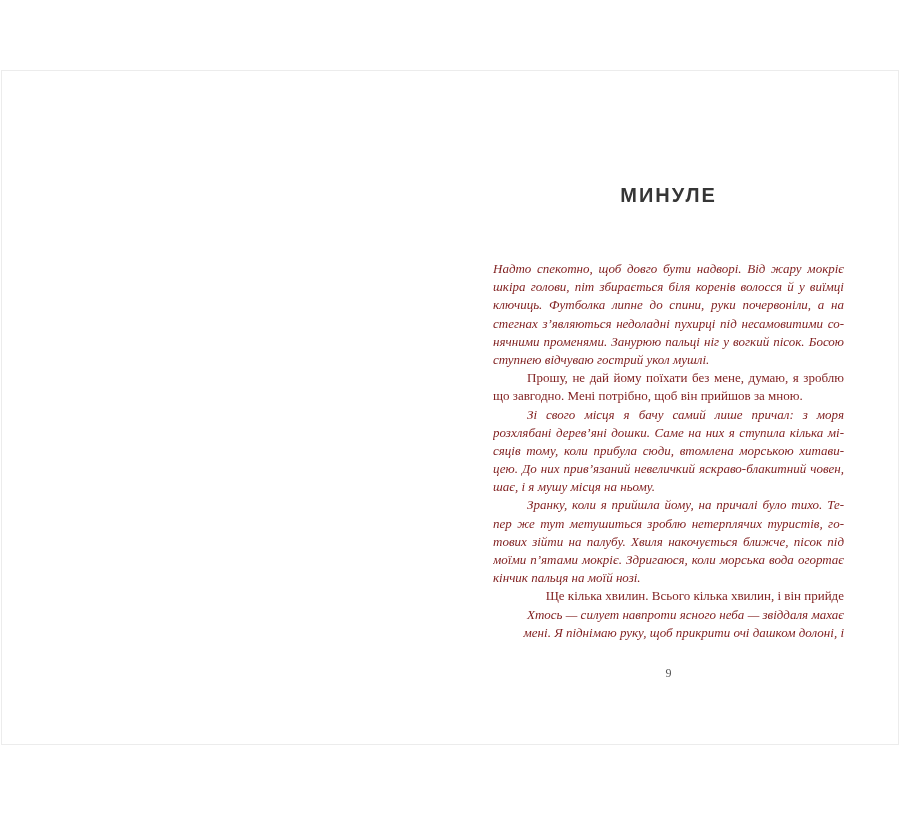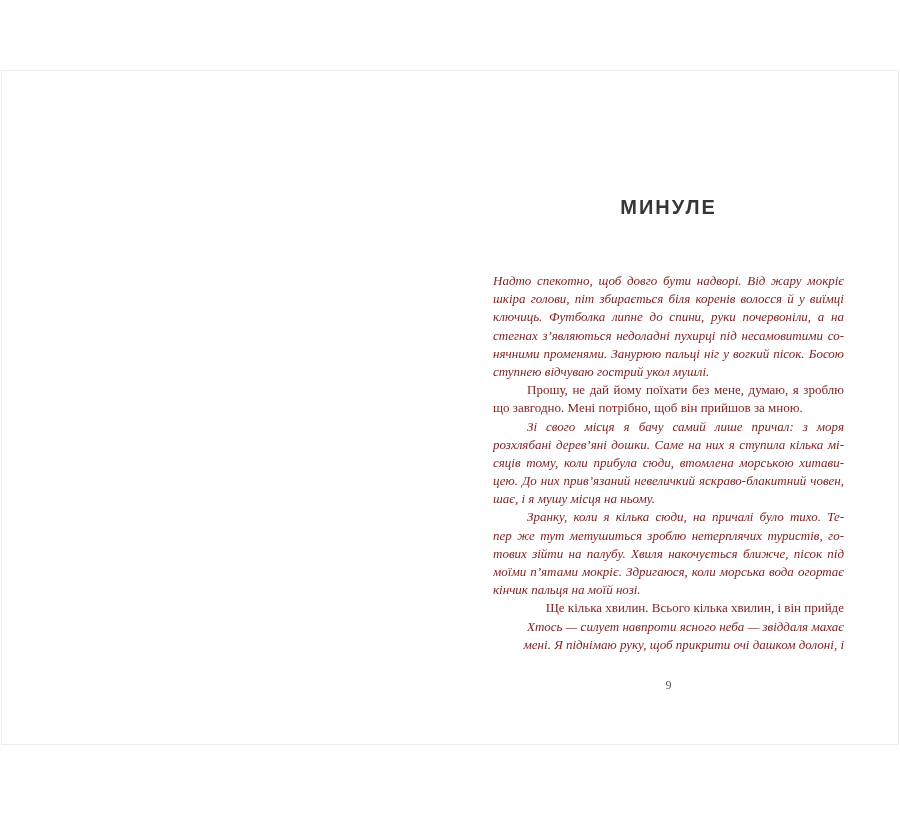--- a/index.html
+++ b/index.html
@@ -38,21 +38,21 @@
     position: absolute;
     left: 448px;
     top: 0;
     width: 448px;
     height: 673px;
     background: #ffffff;
   }
   .text-col {
     position: absolute;
     left: 43px;  
-    top: 12px;
+    top: 0;
     width: 351px;
   }
   .chapter-title {
     margin-top: 112px;
     font-family: "Liberation Sans", sans-serif;
     font-weight: bold;
     font-size: 20px;
     line-height: 24px;
     letter-spacing: 2px;
     text-align: center;
@@ -115,21 +115,21 @@
 
           <div class="para it">
             <div class="ln ind">Зі свого місця я бачу самий лише причал: з моря виринають</div>
             <div class="ln">розхлябані дерев’яні дошки. Саме на них я ступила кілька мі-</div>
             <div class="ln">сяців тому, коли прибула сюди, втомлена морською хитави-</div>
             <div class="ln">цею. До них прив’язаний невеличкий яскраво-блакитний човен,</div>
             <div class="last">шає, і я мушу місця на ньому.</div>
           </div>
 
           <div class="para it">
-            <div class="ln ind">Зранку, коли я кілька сюди, на причалі було тихо. Те-</div>
+            <div class="ln ind">Зранку, коли я прийшла йому, на причалі було тихо. Те-</div>
             <div class="ln">пер же тут метушиться зроблю нетерплячих туристів, го-</div>
             <div class="ln">тових зійти на палубу. Хвиля накочується ближче, пісок під</div>
             <div class="ln">моїми п’ятами мокріє. Здригаюся, коли морська вода огортає</div>
             <div class="last">кінчик пальця на моїй нозі.</div>
           </div>
 
           <div class="para">
             <div class="last ind">Ще кілька хвилин. Всього кілька хвилин, і він прийде сюди.</div>
           </div>
 

